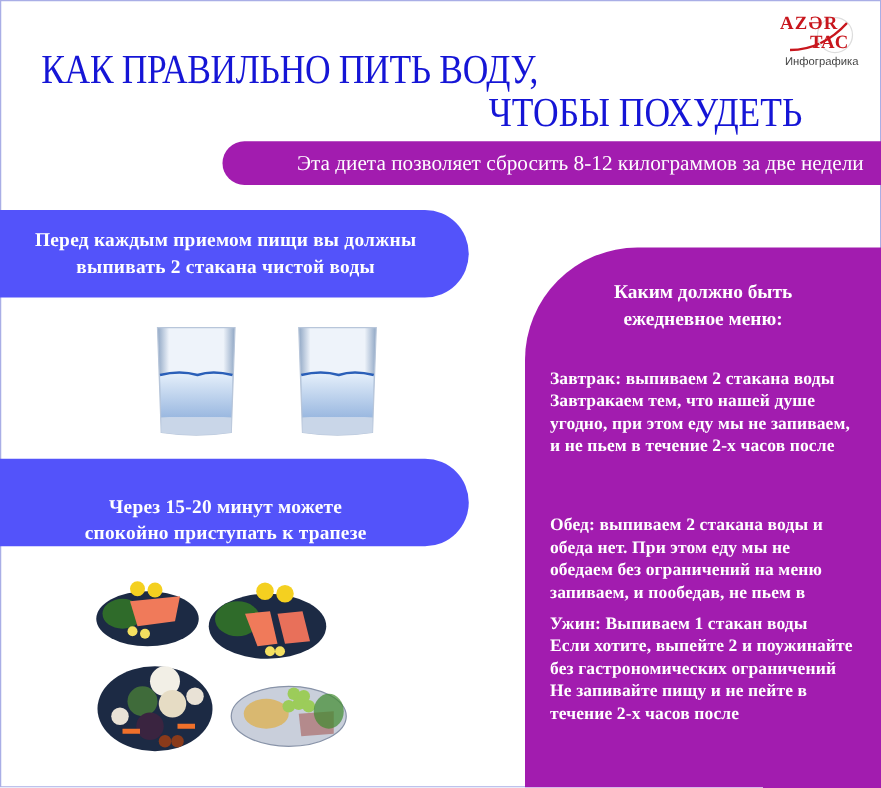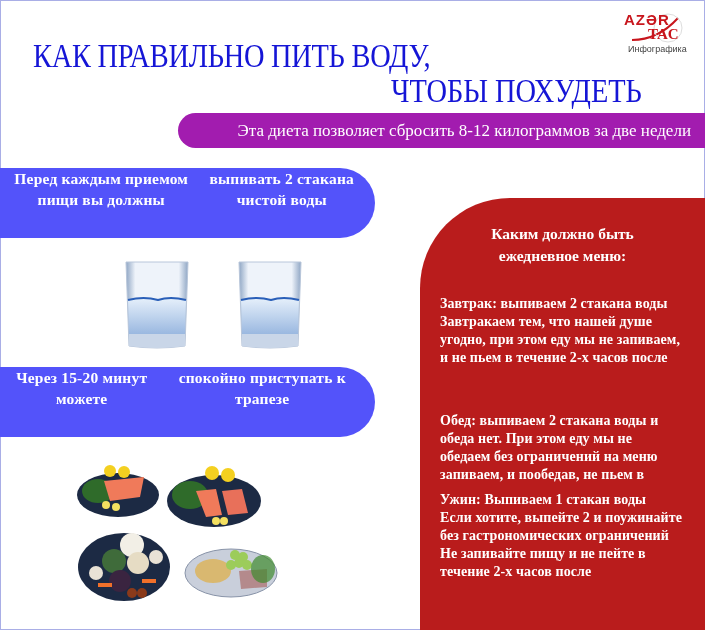--- a/index.html
+++ b/index.html
@@ -1,29 +1,29 @@
 <!DOCTYPE html>
 <html><head>
 <meta charset="utf-8">
 <style>
   html,body{margin:0;padding:0;}
   body{width:705px;height:630px;position:relative;overflow:hidden;background:#fff;font-family:"Liberation Serif","DejaVu Serif",serif;}
   .frame{position:absolute;left:0;top:0;width:703px;height:628px;border:1px solid #a9aee6;}
   .logo{position:absolute;left:612px;top:8px;width:90px;height:48px;}
-  .logo .azer{position:absolute;left:12px;top:3px;font-family:Liberation Sans, sans-serif;font-weight:bold;font-size:15px;color:#c8161d;letter-spacing:1px;}
+  .logo .azer{position:absolute;left:12px;top:3px;font-family:Liberation Serif, serif;font-weight:bold;font-size:15px;color:#c8161d;letter-spacing:1px;}
   .logo .tac{position:absolute;left:36px;top:18px;font-family:"Liberation Serif",serif;font-weight:bold;font-size:15px;color:#c8161d;}
   .logo .sub{position:absolute;left:16px;top:36px;font-family:"Liberation Sans",sans-serif;font-size:9px;color:#444;}
   .logo svg{position:absolute;left:6px;top:2px;}
   .title1{position:absolute;left:33px;top:38px;font-size:33px;color:#1515d6;font-family:"Liberation Serif",serif;letter-spacing:-0.3px;white-space:nowrap;transform:scaleX(0.86);transform-origin:left top;}
   .title2{position:absolute;left:391px;top:73px;font-size:33px;color:#1515d6;font-family:"Liberation Serif",serif;white-space:nowrap;transform:scaleX(0.86);transform-origin:left top;}
   .banner-top{position:absolute;left:178px;top:113px;width:527px;height:35px;background:#a21caf;border-radius:18px 0 0 18px;color:#fff;font-size:17px;line-height:35px;text-align:right;padding-right:14px;box-sizing:border-box;white-space:nowrap;}
-  .banner-left{position:absolute;left:0;width:375px;height:70px;background:#5353fa;border-radius:0 36px 36px 0;color:#fff;font-weight:bold;font-size:15.5px;line-height:21px;text-align:center;display:flex;flex-direction:row;justify-content:center;box-sizing:border-box;padding-right:14px;letter-spacing:0.2px;}
+  .banner-left{position:absolute;left:0;width:375px;height:70px;background:#5353fa;border-radius:0 36px 36px 0;color:#fff;font-weight:bold;font-size:15.5px;line-height:21px;text-align:center;display:flex;flex-direction:column;justify-content:center;box-sizing:border-box;padding-right:14px;letter-spacing:0.2px;}
   .b1{top:168px;}
-  .b2{top:367px;}
-  .panel{position:absolute;left:420px;top:198px;width:285px;height:432px;background:#b91c1c;border-radius:90px 0 0 0;color:#fff;}
+  .b2{top:367px;justify-content:flex-end;}
+  .panel{position:absolute;left:420px;top:198px;width:285px;height:432px;background:#a21caf;border-radius:90px 0 0 0;color:#fff;}
   .panel h2{margin:0;position:absolute;left:0;top:25px;width:285px;text-align:center;font-size:15.5px;line-height:22px;font-weight:bold;}
   .panel .txt{position:absolute;left:20px;font-size:14px;line-height:18px;font-weight:bold;white-space:nowrap;letter-spacing:0.1px;}
   .p1{top:97px;} .p2{top:186px;margin-top:28px;} .p3{top:293px;}
   .glass{position:absolute;width:66px;height:90px;}
   .food{position:absolute;}
 </style>
 </head>
 <body>
 
 <div class="frame"></div>

